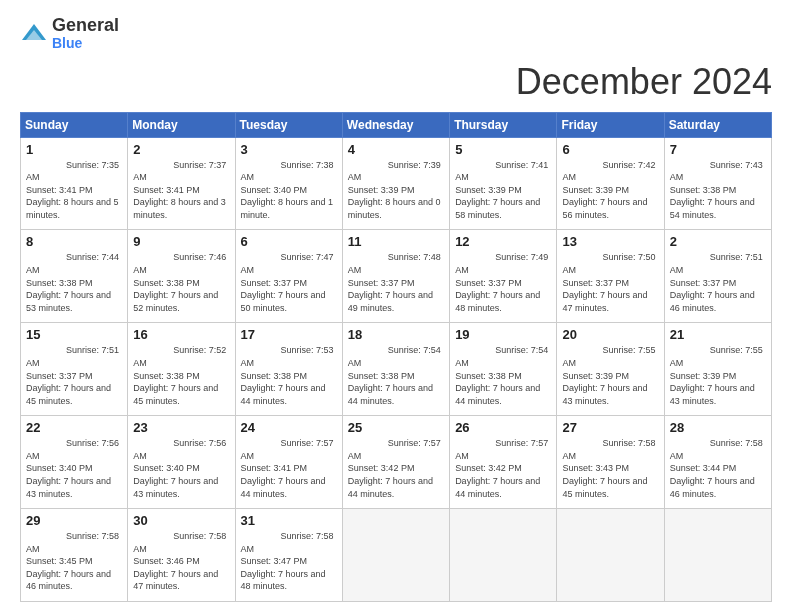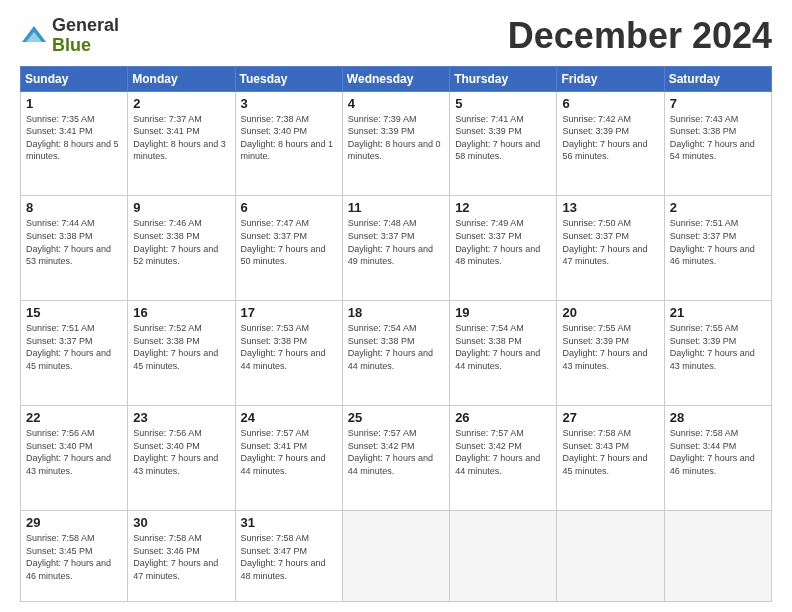--- a/index.html
+++ b/index.html
@@ -32,37 +32,38 @@
       display: flex;
       flex-direction: column;
       line-height: 1.1;
     }
     .logo-general {
       font-size: 18px;
       font-weight: bold;
       color: #333;
     }
     .logo-blue {
-      font-size: 18px;
+      font-size: 14px;
       font-weight: bold;
-      color: #4d7c0f;
+      color: #3b82f6;
     }
     .logo-icon {
       width: 28px;
       height: 28px;
       margin-right: 4px;
     }
     .title-block {
       text-align: right;
     }
     .month-title {
       font-size: 36px;
-      font-weight: bold;
+      font-weight: normal;
       color: #333;
       line-height: 1.1;
+      margin-top: 46px;
     }
     .subtitle {
       font-size: 15px;
       color: #555;
     }
     .calendar {
       flex: 1;
       border: 1px solid #ccc;
       border-collapse: collapse;
       width: 100%;
@@ -93,20 +94,21 @@
       font-size: 13px;
       font-weight: bold;
       color: #222;
       display: block;
       margin-bottom: 2px;
     }
     .day-info {
       font-size: 9px;
       color: #444;
       line-height: 1.4;
+      margin-left: 40px;
     }
     tr:last-child td {
       height: 72px;
     }
   </style>
 </head>
 <body>
 
 <div class="page">
   <div class="header">

